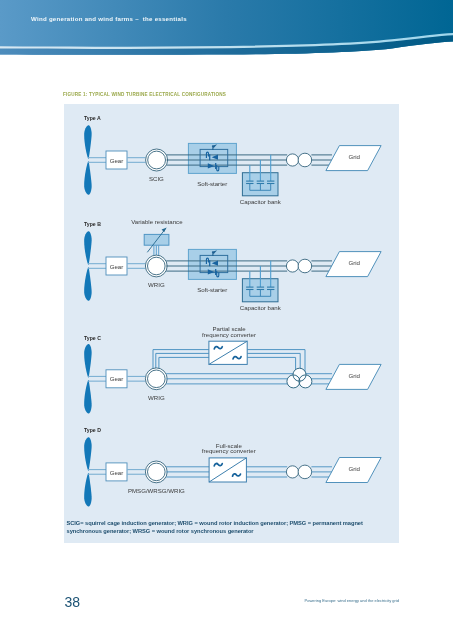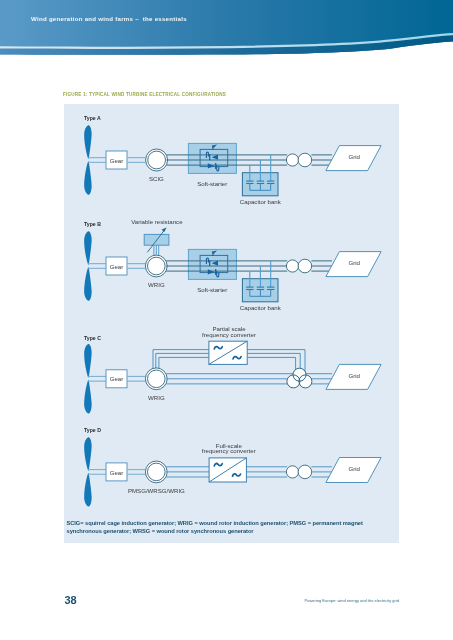--- a/index.html
+++ b/index.html
@@ -4,21 +4,21 @@
 <title>page</title>
 <style>
   html,body{margin:0;padding:0;}
   body{width:453px;height:640px;background:#ffffff;font-family:"Liberation Sans",sans-serif;overflow:hidden;position:relative;}
   #page{position:absolute;left:0;top:0;width:453px;height:640px;}
   .hdr{position:absolute;left:0;top:0;width:453px;height:56px;}
   .hdr-title{position:absolute;left:31px;top:15.3px;color:#f2f8fb;font-size:6.1px;font-weight:bold;letter-spacing:0.27px;white-space:pre;}
   .figcap{position:absolute;left:63.0px;top:91.6px;color:#9aa84a;font-size:4.6px;font-weight:bold;letter-spacing:0.2px;white-space:pre;}
   .panel{position:absolute;left:64px;top:104px;width:335px;height:439px;background:#dfeaf4;}
   .legend{position:absolute;left:66.5px;top:519.6px;width:340px;white-space:nowrap;color:#1e4e6e;font-size:5.72px;font-weight:bold;line-height:7.9px;letter-spacing:-0.055px;}
-  .footer-num{position:absolute;left:64.4px;top:594.3px;color:#1b5274;font-size:11px;font-weight:bold;}
+  .footer-num{position:absolute;left:64.4px;top:594.3px;color:#1b5274;font-size:14px;font-weight:normal;}
   .footer-txt{position:absolute;right:54px;top:597.6px;color:#3a6f8d;font-size:4.0px;white-space:pre;}
   svg{display:block;}
 </style>
 </head>
 <body>
 
 <div id="page">
   <div class="hdr">
     <svg width="453" height="60" viewBox="0 0 453 60">
       <defs>

